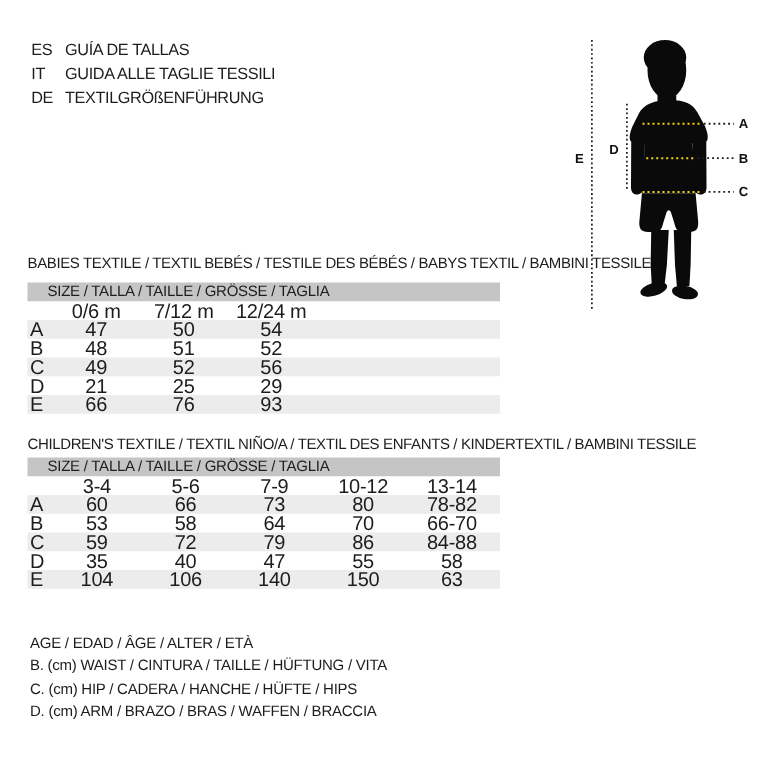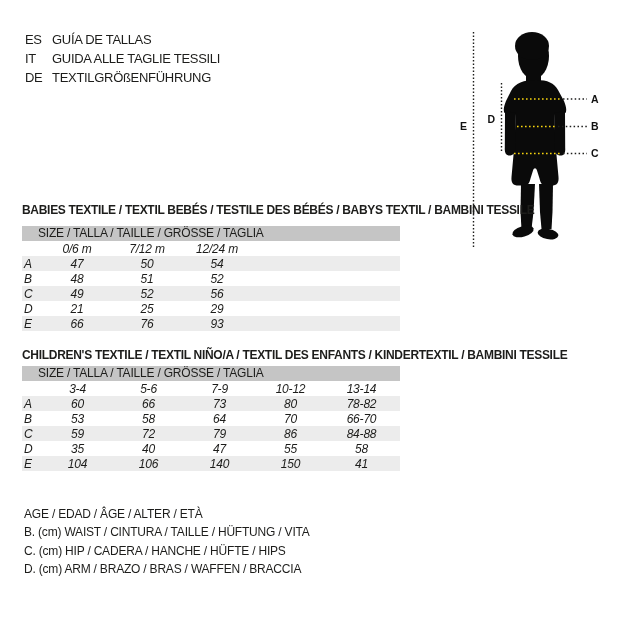--- a/index.html
+++ b/index.html
@@ -11,28 +11,28 @@
   }
   .abs{position:absolute;}
 
   
   .langs{left:25px;top:30px;}
   .lang-row{display:flex;height:19.2px;align-items:center;
     font-size:13px;font-weight:500;letter-spacing:-0.3px;white-space:nowrap;}
   .lang-code{width:27px;flex:0 0 27px;}
 
   
-  .sec-title{font-size:12px;letter-spacing:-0.3px;white-space:nowrap;font-weight:700;}
+  .sec-title{font-size:12px;letter-spacing:-0.3px;white-space:nowrap;font-weight:400;}
 
   
   .size-table{width:378px;}
   .size-bar{background:#c5c5c5;height:15px;line-height:15px;
     padding-left:16px;font-size:12px;letter-spacing:-0.2px;box-sizing:border-box;
     font-weight:500;white-space:nowrap;}
-  .t-row{display:grid;height:15px;align-items:center;font-size:12px;letter-spacing:-0.2px;font-style:italic;}
+  .t-row{display:grid;height:15px;align-items:center;font-size:16px;letter-spacing:-0.2px;}
   .babies-grid{grid-template-columns:20px 70px 70px 70px;}
   .children-grid{grid-template-columns:20px 71px 71px 71px 71px 71px;}
   .cell{text-align:center;}
   .rowlabel{text-align:left;padding-left:2px;}
   .striped{background:#ececec;}
 
   
   .legend div{height:18.3px;line-height:18.3px;font-size:12px;
     letter-spacing:-0.2px;white-space:nowrap;font-weight:500;}
 
@@ -178,21 +178,21 @@
     <span class="cell">47</span>
     <span class="cell">55</span>
     <span class="cell">58</span>
   </div>
   <div class="t-row children-grid striped">
     <span class="rowlabel">E</span>
     <span class="cell">104</span>
     <span class="cell">106</span>
     <span class="cell">140</span>
     <span class="cell">150</span>
-    <span class="cell">41</span>
+    <span class="cell">63</span>
   </div>
 </div>
 
 <div class="abs legend" style="left:24px;top:489px;margin-top:16px;">
   <div>AGE / EDAD / ÂGE / ALTER / ETÀ</div>
   <div>B. (cm) WAIST / CINTURA / TAILLE / HÜFTUNG / VITA</div>
   <div>C. (cm) HIP / CADERA / HANCHE / HÜFTE / HIPS</div>
   <div>D. (cm) ARM / BRAZO / BRAS / WAFFEN / BRACCIA</div>
 </div>
 

